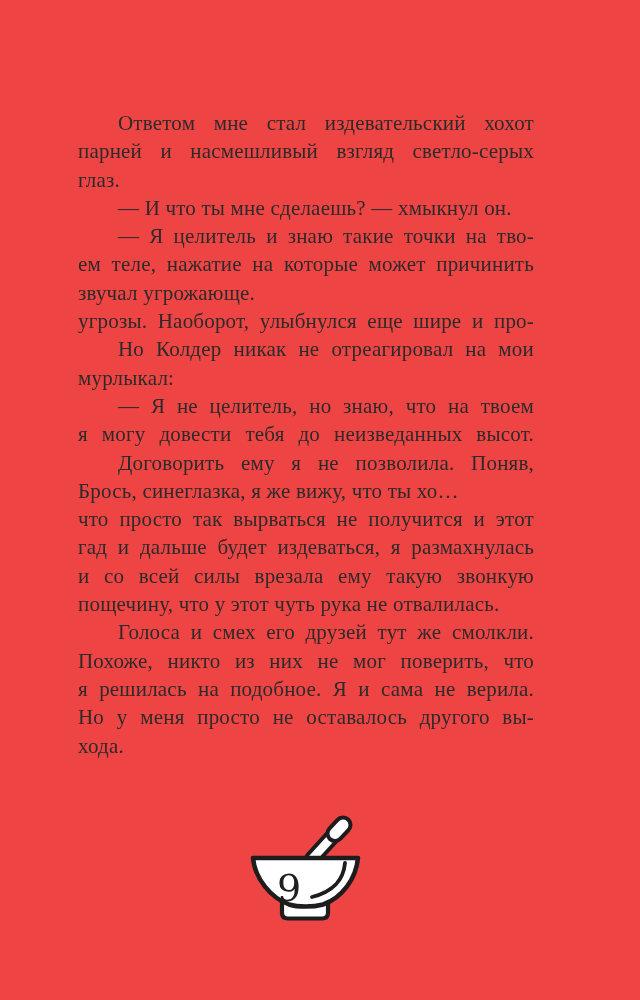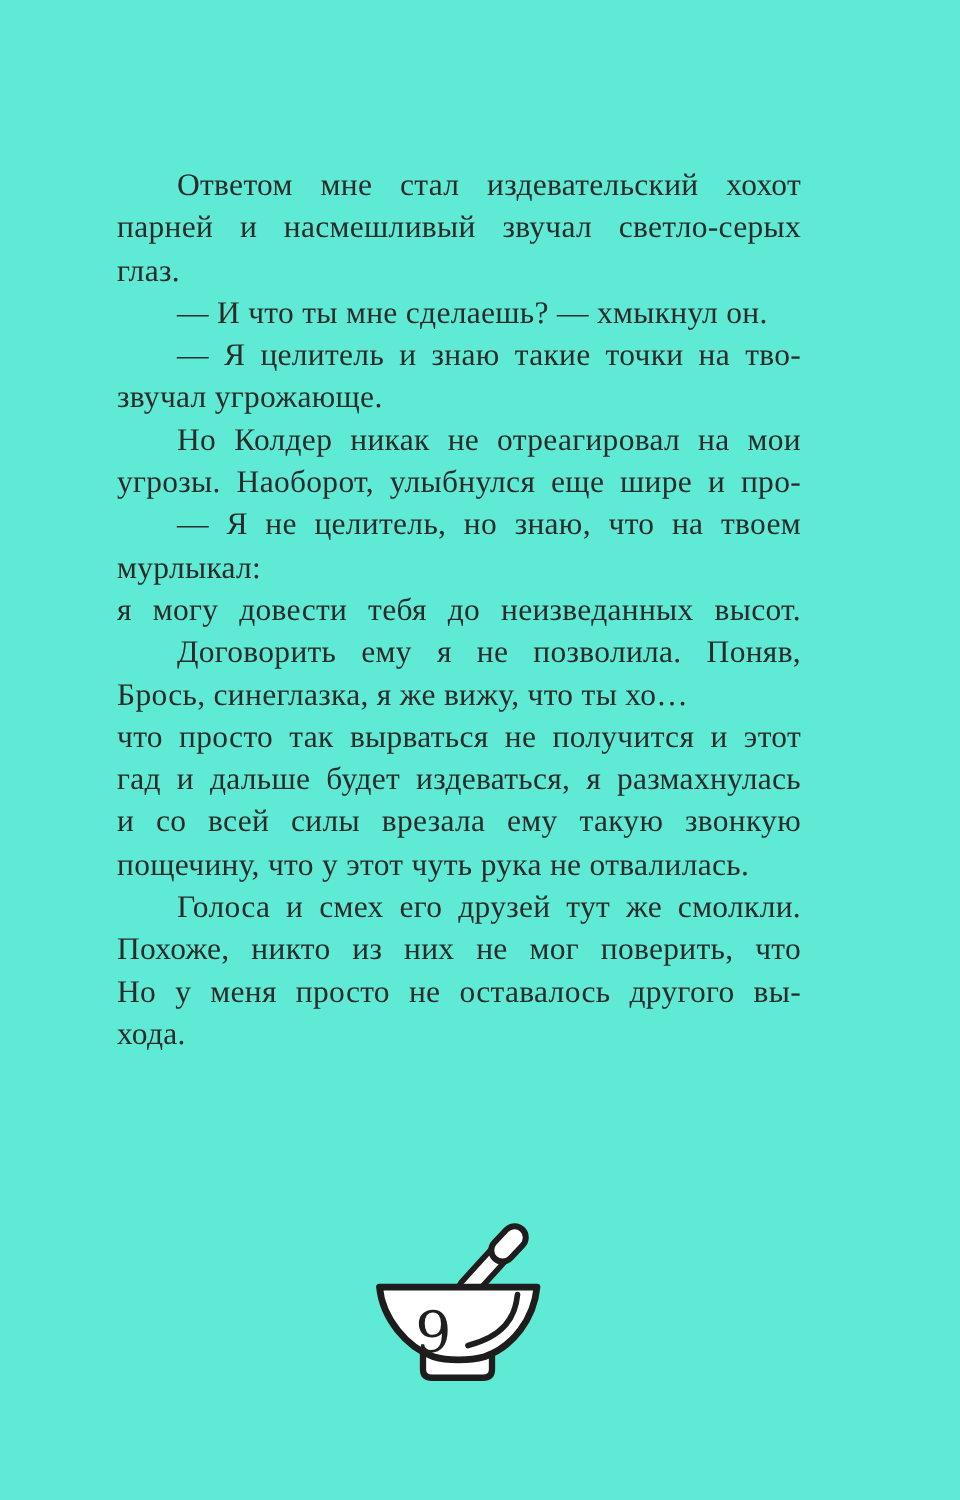--- a/index.html
+++ b/index.html
@@ -4,21 +4,21 @@
 <style>
   html, body {
     margin: 0;
     padding: 0;
     background: #ffffff;
   }
   .book-page {
     position: relative;
     width: 640px;
     height: 1000px;
-    background: #5eead4;
+    background: #ef4444;
     overflow: hidden;
     font-family: "Liberation Serif", "DejaVu Serif", serif;
   }
   .text-block {
     position: absolute;
     left: 78px;
     top: 109px;
     width: 456px;
     font-size: 21px;
     line-height: 28.3px;
@@ -55,38 +55,40 @@
     fill: #1f1f1f;
   }
 </style>
 </head>
 <body>
 
 <div class="book-page">
 
   <div class="text-block">
       <div class="line justified indent">Ответом мне стал издевательский хохот</div>
-      <div class="line justified">парней и насмешливый звучал светло-серых</div>
+      <div class="line justified">парней и насмешливый взгляд светло-серых</div>
       <div class="line justified last">глаз.</div>
       <div class="line justified indent last">— И что ты мне сделаешь? — хмыкнул он.</div>
       <div class="line justified indent">— Я целитель и знаю такие точки на тво-</div>
+      <div class="line justified">ем теле, нажатие на которые может причинить</div>
       <div class="line justified last">звучал угрожающе.</div>
+      <div class="line justified">угрозы. Наоборот, улыбнулся еще шире и про-</div>
       <div class="line justified indent">Но Колдер никак не отреагировал на мои</div>
-      <div class="line justified">угрозы. Наоборот, улыбнулся еще шире и про-</div>
+      <div class="line justified last">мурлыкал:</div>
       <div class="line justified indent">— Я не целитель, но знаю, что на твоем</div>
-      <div class="line justified last">мурлыкал:</div>
       <div class="line justified">я могу довести тебя до неизведанных высот.</div>
       <div class="line justified indent">Договорить ему я не позволила. Поняв,</div>
       <div class="line justified last">Брось, синеглазка, я же вижу, что ты хо…</div>
       <div class="line justified">что просто так вырваться не получится и этот</div>
       <div class="line justified">гад и дальше будет издеваться, я размахнулась</div>
       <div class="line justified">и со всей силы врезала ему такую звонкую</div>
       <div class="line justified last">пощечину, что у этот чуть рука не отвалилась.</div>
       <div class="line justified indent">Голоса и смех его друзей тут же смолкли.</div>
       <div class="line justified">Похоже, никто из них не мог поверить, что</div>
+      <div class="line justified">я решилась на подобное. Я и сама не верила.</div>
       <div class="line justified">Но у меня просто не оставалось другого вы-</div>
       <div class="line justified last">хода.</div>
     </div>
 
   <div class="footer-ornament">
     <svg width="140" height="118" viewBox="0 0 140 118" xmlns="http://www.w3.org/2000/svg">
 
       <path d="M64,47 L84,25" stroke="#1d1d1d" stroke-width="16" stroke-linecap="round" fill="none"></path>
       <path d="M64,47 L84,25" stroke="#ffffff" stroke-width="8.5" stroke-linecap="round" fill="none"></path>
 

